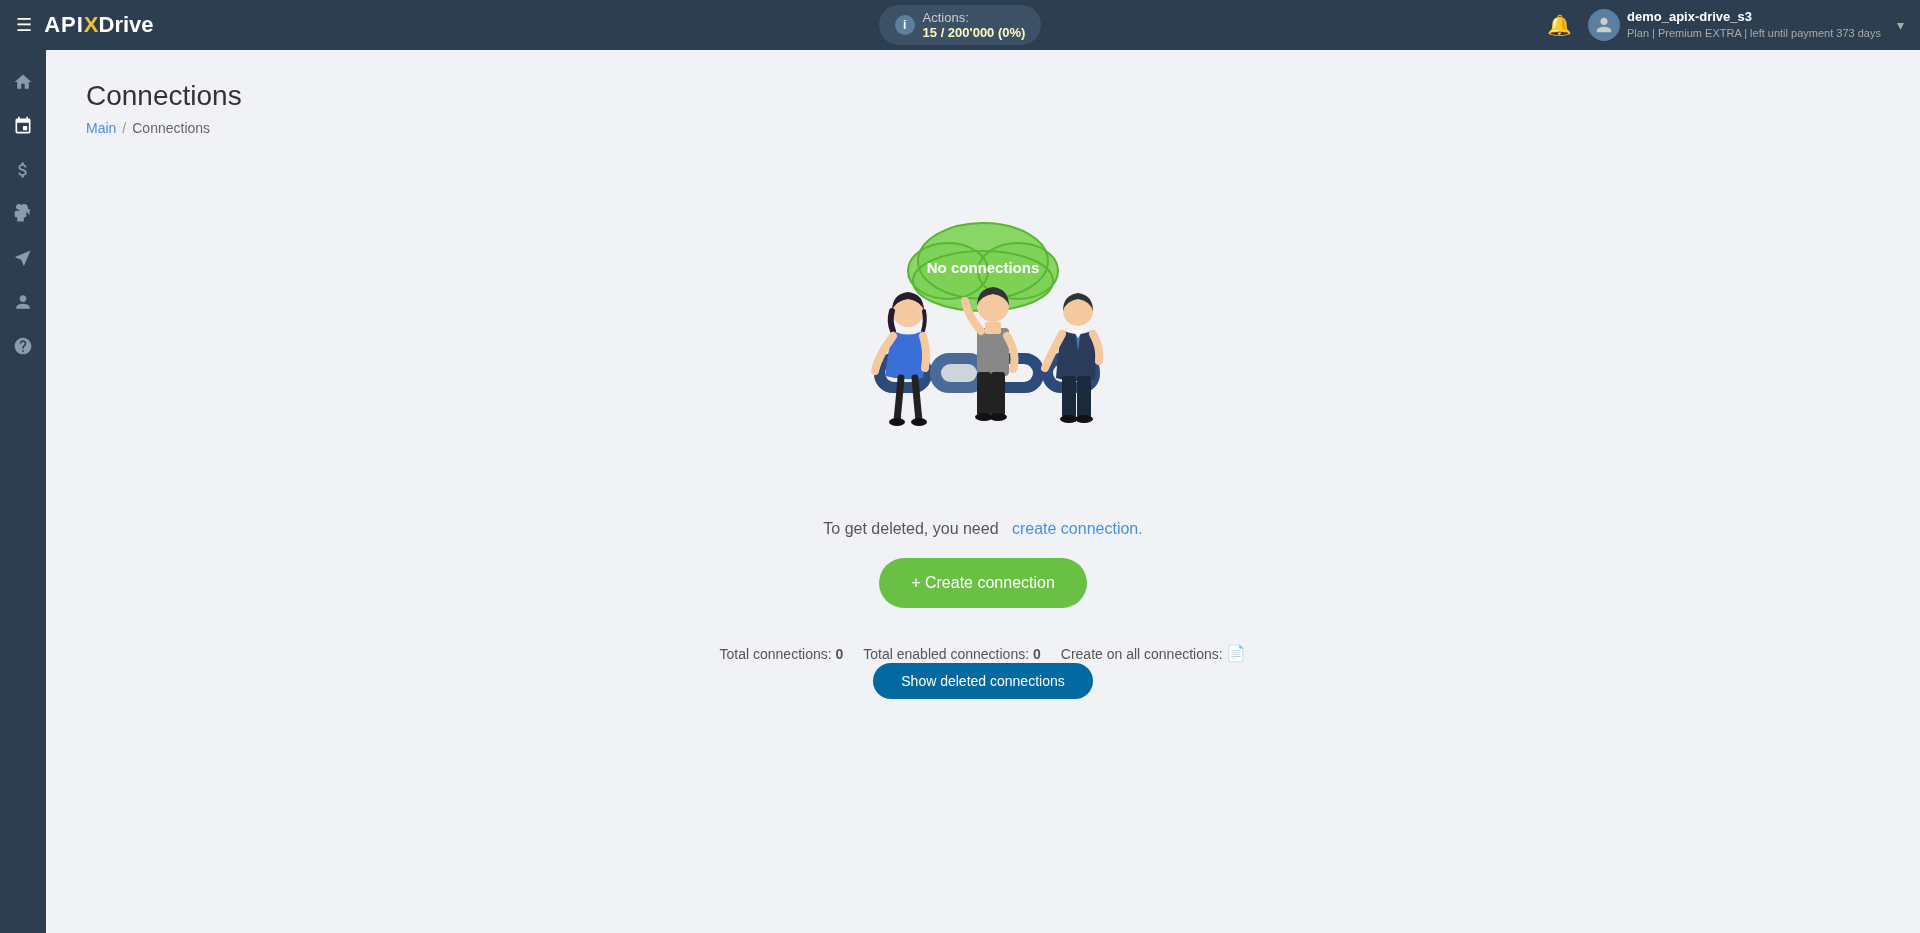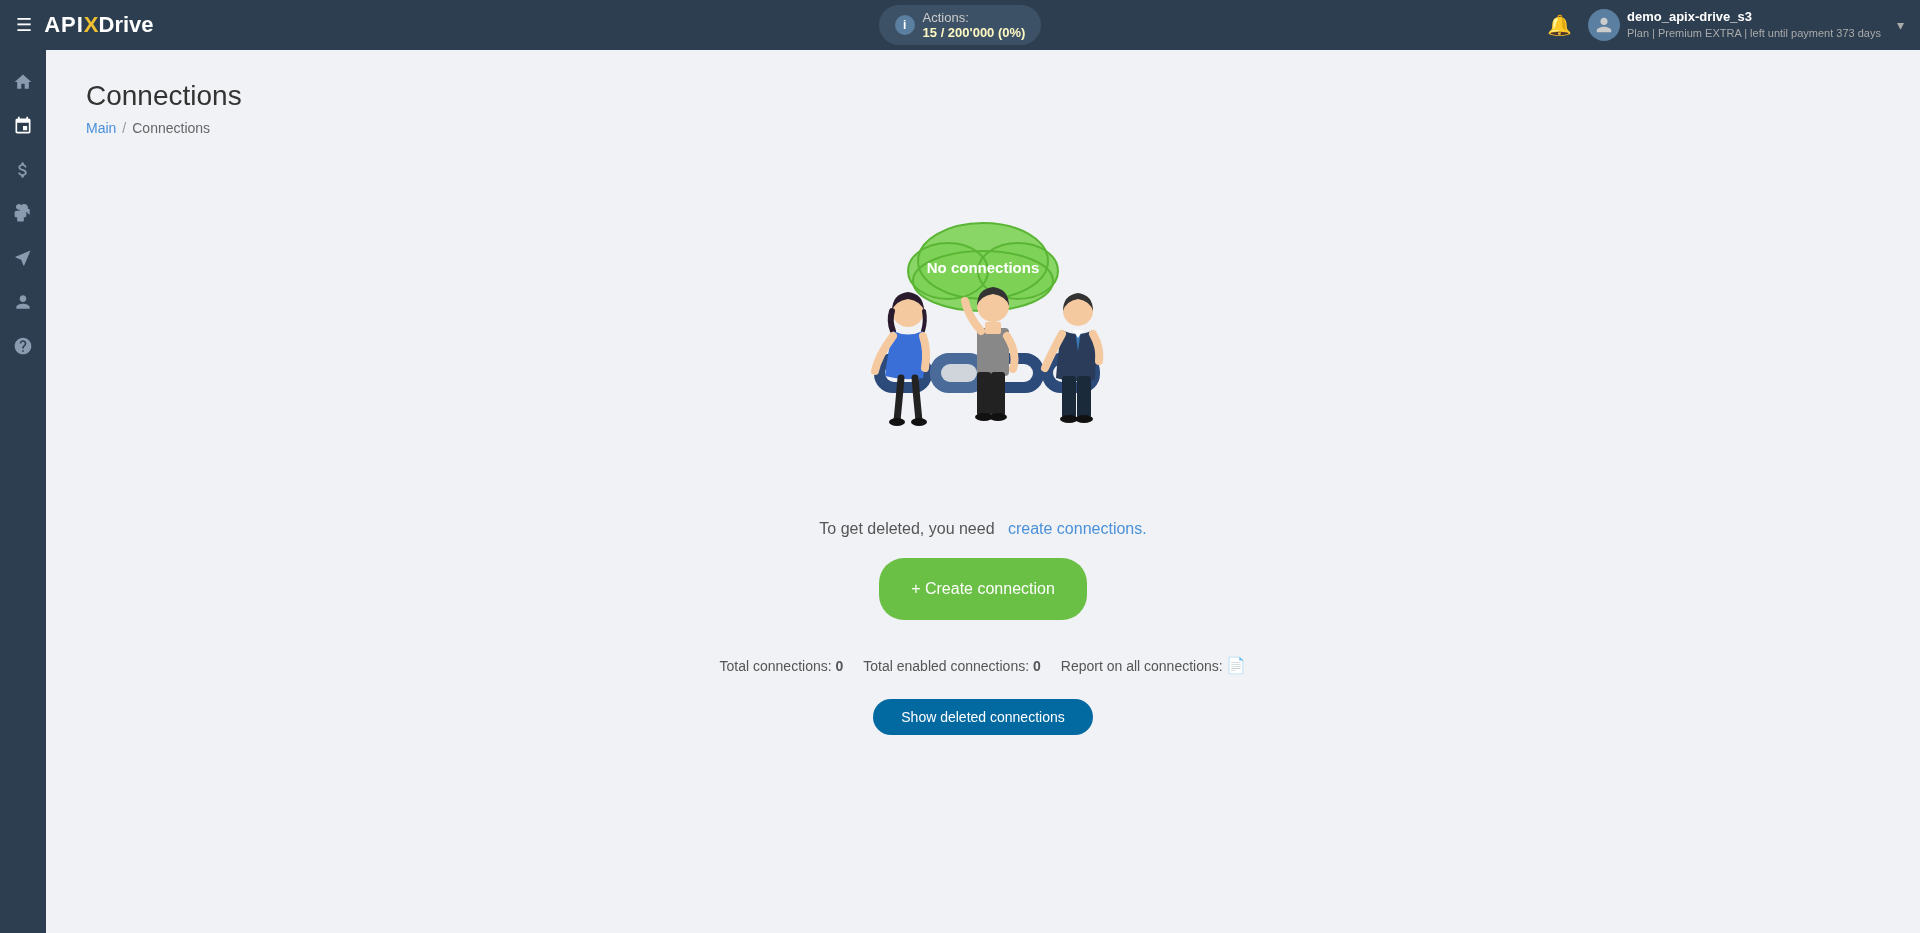--- a/index.html
+++ b/index.html
@@ -120,38 +120,37 @@
       color: #555;
       margin-bottom: 20px;
     }
     .cta-text .link { color: #4a90d9; }
 
     .create-btn {
       background: #6abf45;
       color: #fff;
       border: none;
       border-radius: 25px;
-      padding: 22px 32px;
+      padding: 16px 32px;
       font-size: 16px;
       font-weight: 500;
       cursor: pointer;
       display: flex;
       align-items: center;
       gap: 8px;
       margin-bottom: 36px;
       transition: background 0.2s;
     }
 
     .stats-row {
       display: flex;
       align-items: center;
       gap: 20px;
       font-size: 14px;
       color: #555;
-      margin-bottom: 24px;
     }
     .stats-row .report-icon {
       display: inline-flex;
       align-items: center;
       font-size: 16px;
       color: #888;
       cursor: pointer;
     }
 
     .show-deleted-btn {
@@ -337,36 +336,36 @@
           <rect x="264" y="170" width="14" height="42" rx="3" fill="#1a2a3a"></rect>
 
           <ellipse cx="256" cy="213" rx="9" ry="4" fill="#111"></ellipse>
           <ellipse cx="271" cy="213" rx="9" ry="4" fill="#111"></ellipse>
         </svg>
       </div>
 
       <p class="cta-text">
         <span>To get deleted, you need</span>
         <span>&nbsp;</span>
-        <a class="link" href="#" style="text-decoration:none;">create connections.</a>
+        <a class="link" href="#" style="text-decoration:none;">create connection.</a>
       </p>
 
       <button class="create-btn">+ Create connection</button>
 
       <div class="stats-row">
         <span>
           <span>Total connections:</span>
           <strong>0</strong>
         </span>
         <span>
           <span>Total enabled connections:</span>
           <strong>0</strong>
         </span>
         <span>
-          <span>Report on all connections:</span>
+          <span>Create on all connections:</span>
           <span class="report-icon">📄</span>
         </span>
       </div>
 
       <button class="show-deleted-btn">Show deleted connections</button>
     </div>
   </main>
 </div>
 
 </body></html>

